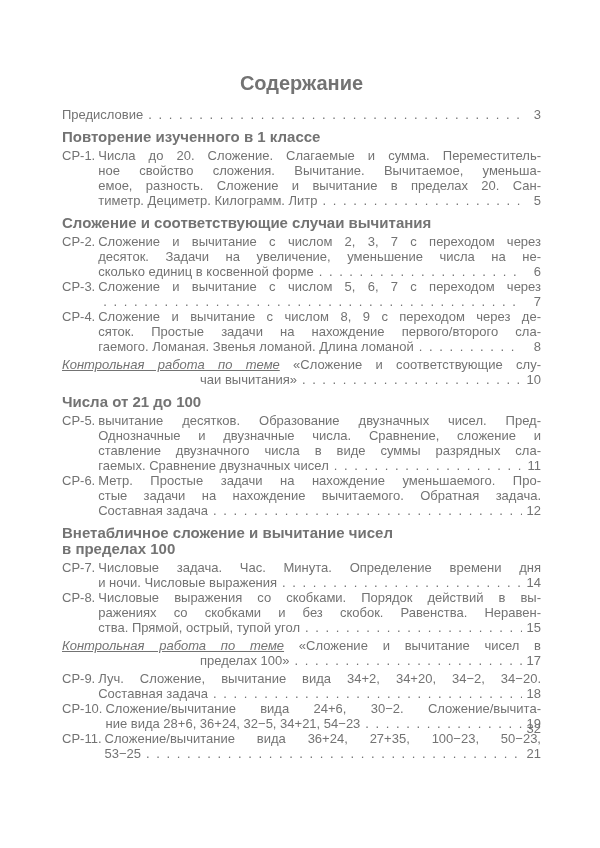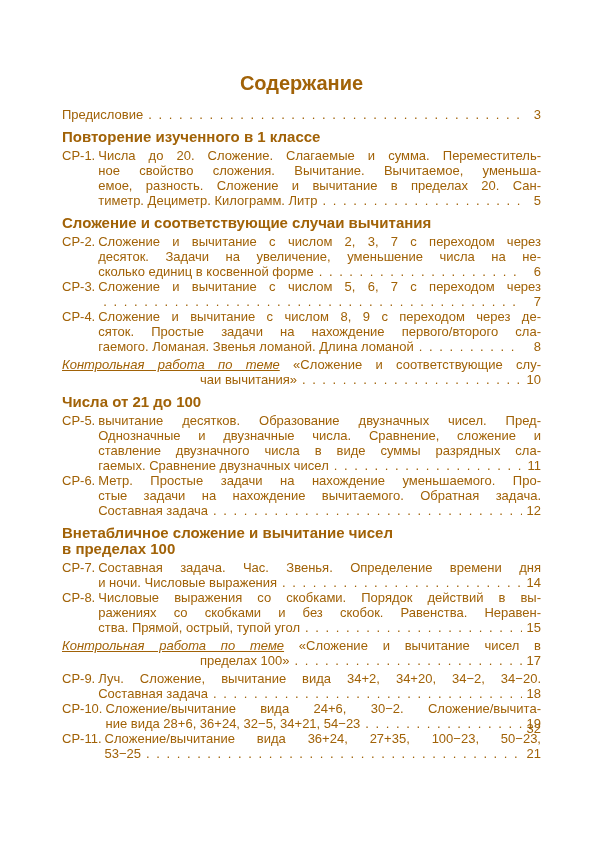--- a/index.html
+++ b/index.html
@@ -7,21 +7,21 @@
     padding: 0;
     background: #ffffff;
   }
   .page {
     position: relative;
     width: 600px;
     height: 848px;
     background: #ffffff;
     overflow: hidden;
     font-family: "Liberation Sans", sans-serif;
-    color: #a16207;
+    color: #737373;
   }
   .content {
     position: absolute;
     left: 62px;
     top: 72px;
     width: 479px;
   }
   .title {
     margin: 0 0 12px 0;
     font-size: 20px;
@@ -201,21 +201,21 @@
             </div>
           </div>
         </div>
         <div class="toc-heading">
           <div>Внетабличное сложение и вычитание чисел</div>
           <div>в пределах 100</div>
         </div>
         <div class="toc-entry">
           <span class="lbl">СР-7.</span>
           <div class="body">
-            <div class="jline">Составная задача. Час. Звенья. Определение времени дня</div>
+            <div class="jline">Числовые задача. Час. Минута. Определение времени дня</div>
             <div class="lastline">
               <span class="txt">и ночи. Числовые выражения</span>
               <span class="dots">. . . . . . . . . . . . . . . . . . . . . . . . . . . . . . . . . . . . . . . . . . . . . . . . . . . . . . . . . . . . . . . . . . . . . . </span>
               <span class="pg">14</span>
             </div>
           </div>
         </div>
         <div class="toc-entry">
           <span class="lbl">СР-8.</span>
           <div class="body">

